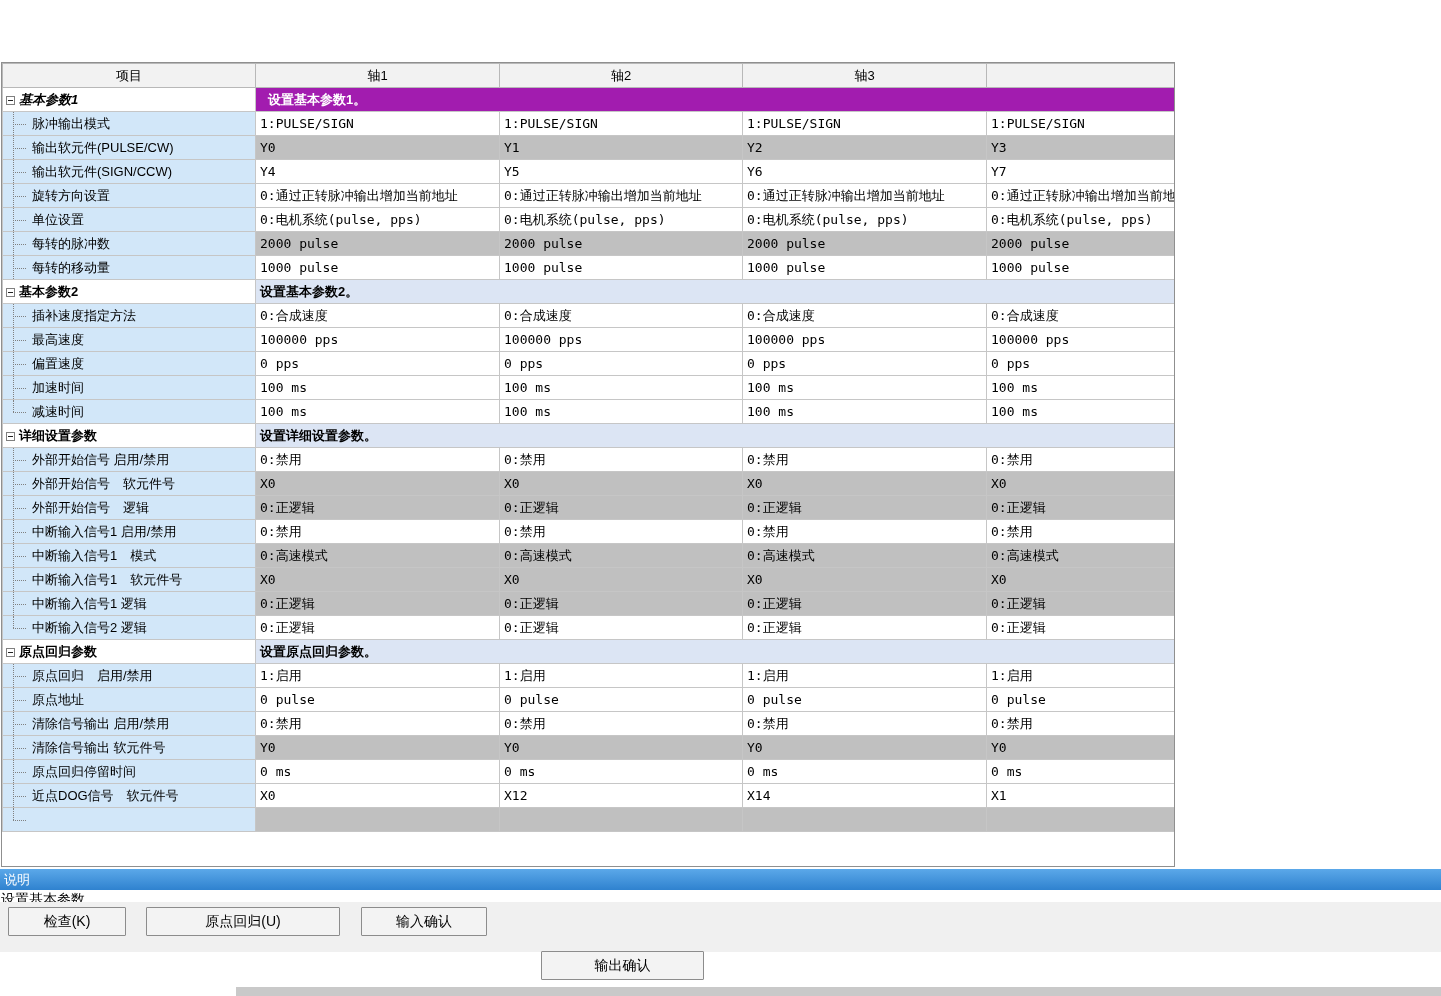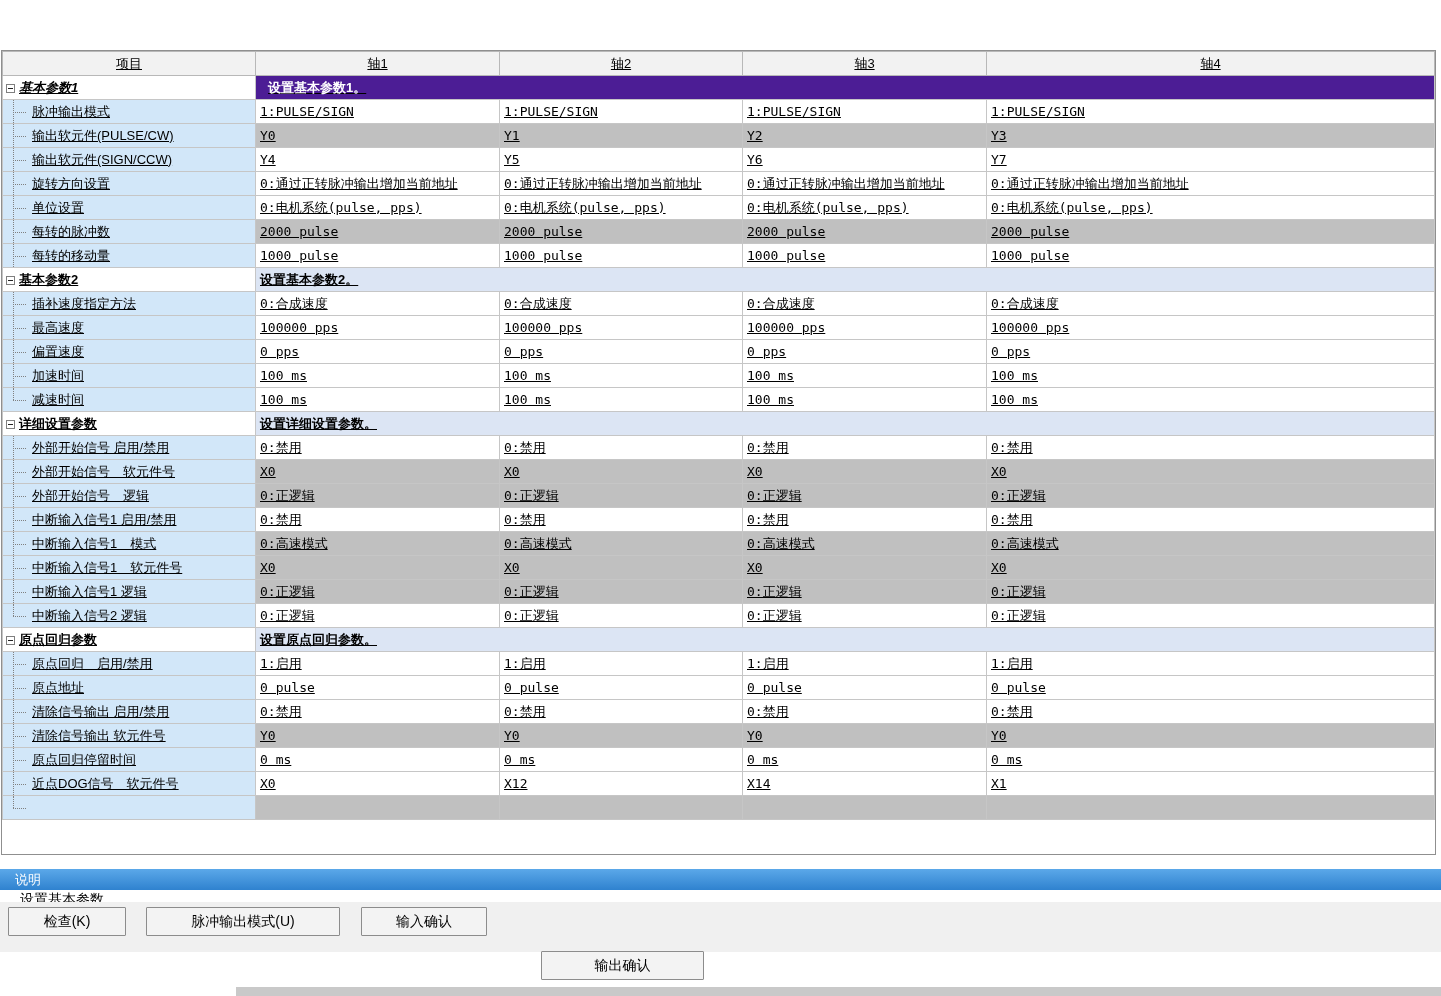--- a/index.html
+++ b/index.html
@@ -7,26 +7,25 @@
   .screen {
     position: relative;
     width: 1441px; height: 996px;
     overflow: hidden;
     background: #fff;
     font-family: "Liberation Sans", sans-serif;
     color: #000;
   }
   
   .table-area {
-    position: absolute; top: 50px; left: 1px;
-    width: 1435px; height: 805px;
+    position: absolute; top: 62px; left: 1px;
+    width: 1174px; height: 805px;
     overflow: hidden;
     border: 1px solid #8f8f8f;
     background: #fff;
-    text-decoration: underline;
   }
   table { width: 1433px; table-layout: fixed; border-collapse: collapse; }
   th, td {
     border: 1px solid #c6c6c6;
     height: 24px;
     font-size: 13px;
     white-space: nowrap;
     overflow: hidden;
     padding: 0 4px;
   }
@@ -68,39 +67,39 @@
   td.val {
     background: #fff;
     font-family: "DejaVu Sans Mono", monospace;
   }
   td.val.gray { background: #c0c0c0; }
   td.section-cell {
     background: #dce5f4;
     font-weight: bold;
   }
   td.section-cell.selected {
-    background: #4c1d95;
+    background: #a21caf;
     color: #fff;
     padding-left: 12px;
   }
   
   .desc-bar {
     position: absolute; top: 869px; left: 0;
     width: 1441px; height: 21px;
     background: linear-gradient(#5ba8e9, #2f82cf);
     color: #fff; font-size: 13px; line-height: 21px;
-    padding-left: 15px;
+    padding-left: 4px;
   }
   .desc-body {
     position: absolute; top: 890px; left: 0;
     width: 1198px; height: 12px;
     overflow: hidden;
     background: #fff;
     font-size: 14px; line-height: 18px;
-    padding-left: 20px;
+    padding-left: 1px;
   }
   
   .btn-panel {
     position: absolute; top: 902px; left: 0;
     width: 1441px; height: 50px;
     background: #f0f0f0;
   }
   .btn {
     position: absolute; top: 5px; height: 29px;
     background: #f3f3f3;
@@ -364,21 +363,21 @@
 
   <div class="desc-bar">
     <span>说明</span>
   </div>
   <div class="desc-body">
     <span>设置基本参数</span>
   </div>
 
   <div class="btn-panel">
     <button class="btn btn-check">检查(K)</button>
-    <button class="btn btn-restore">脉冲输出模式(U)</button>
+    <button class="btn btn-restore">原点回归(U)</button>
     <button class="btn btn-input">输入确认</button>
     <button class="btn btn-output">输出确认</button>
   </div>
 
   <button class="btn-ok">确定</button>
   <button class="btn-cancel">取消</button>
 
   <div class="bottom-strip"></div>
 
 </div>

